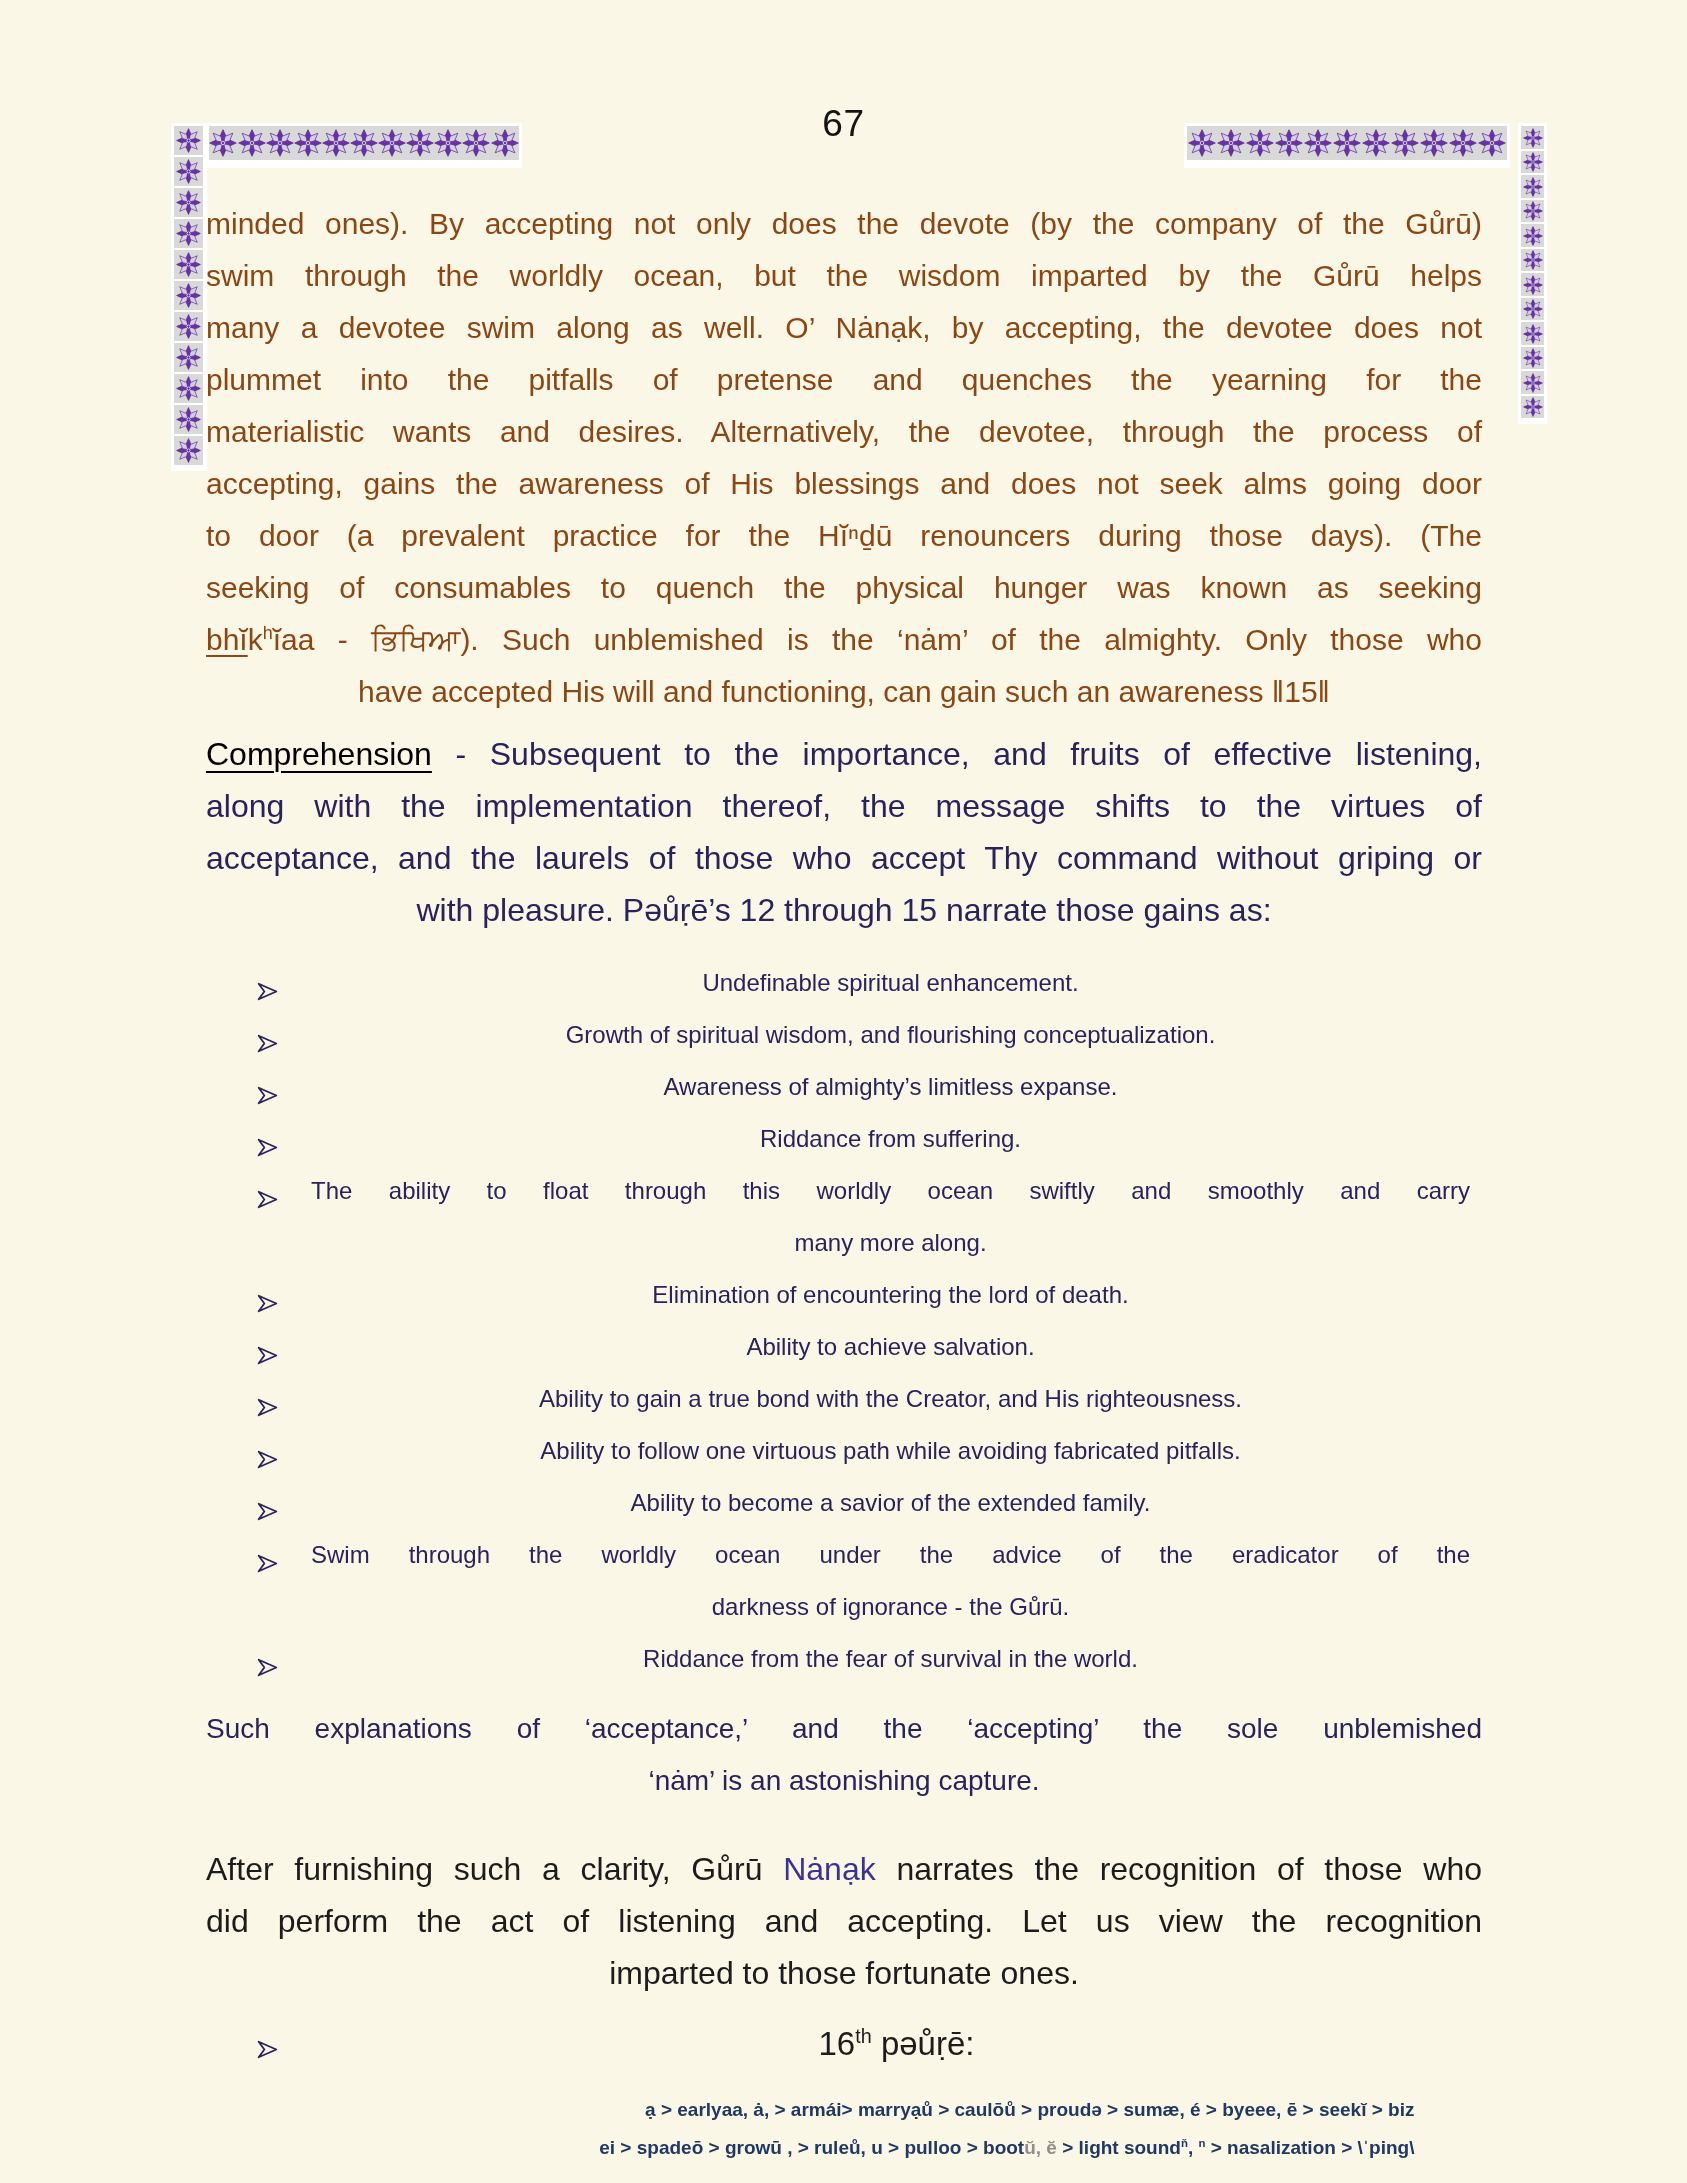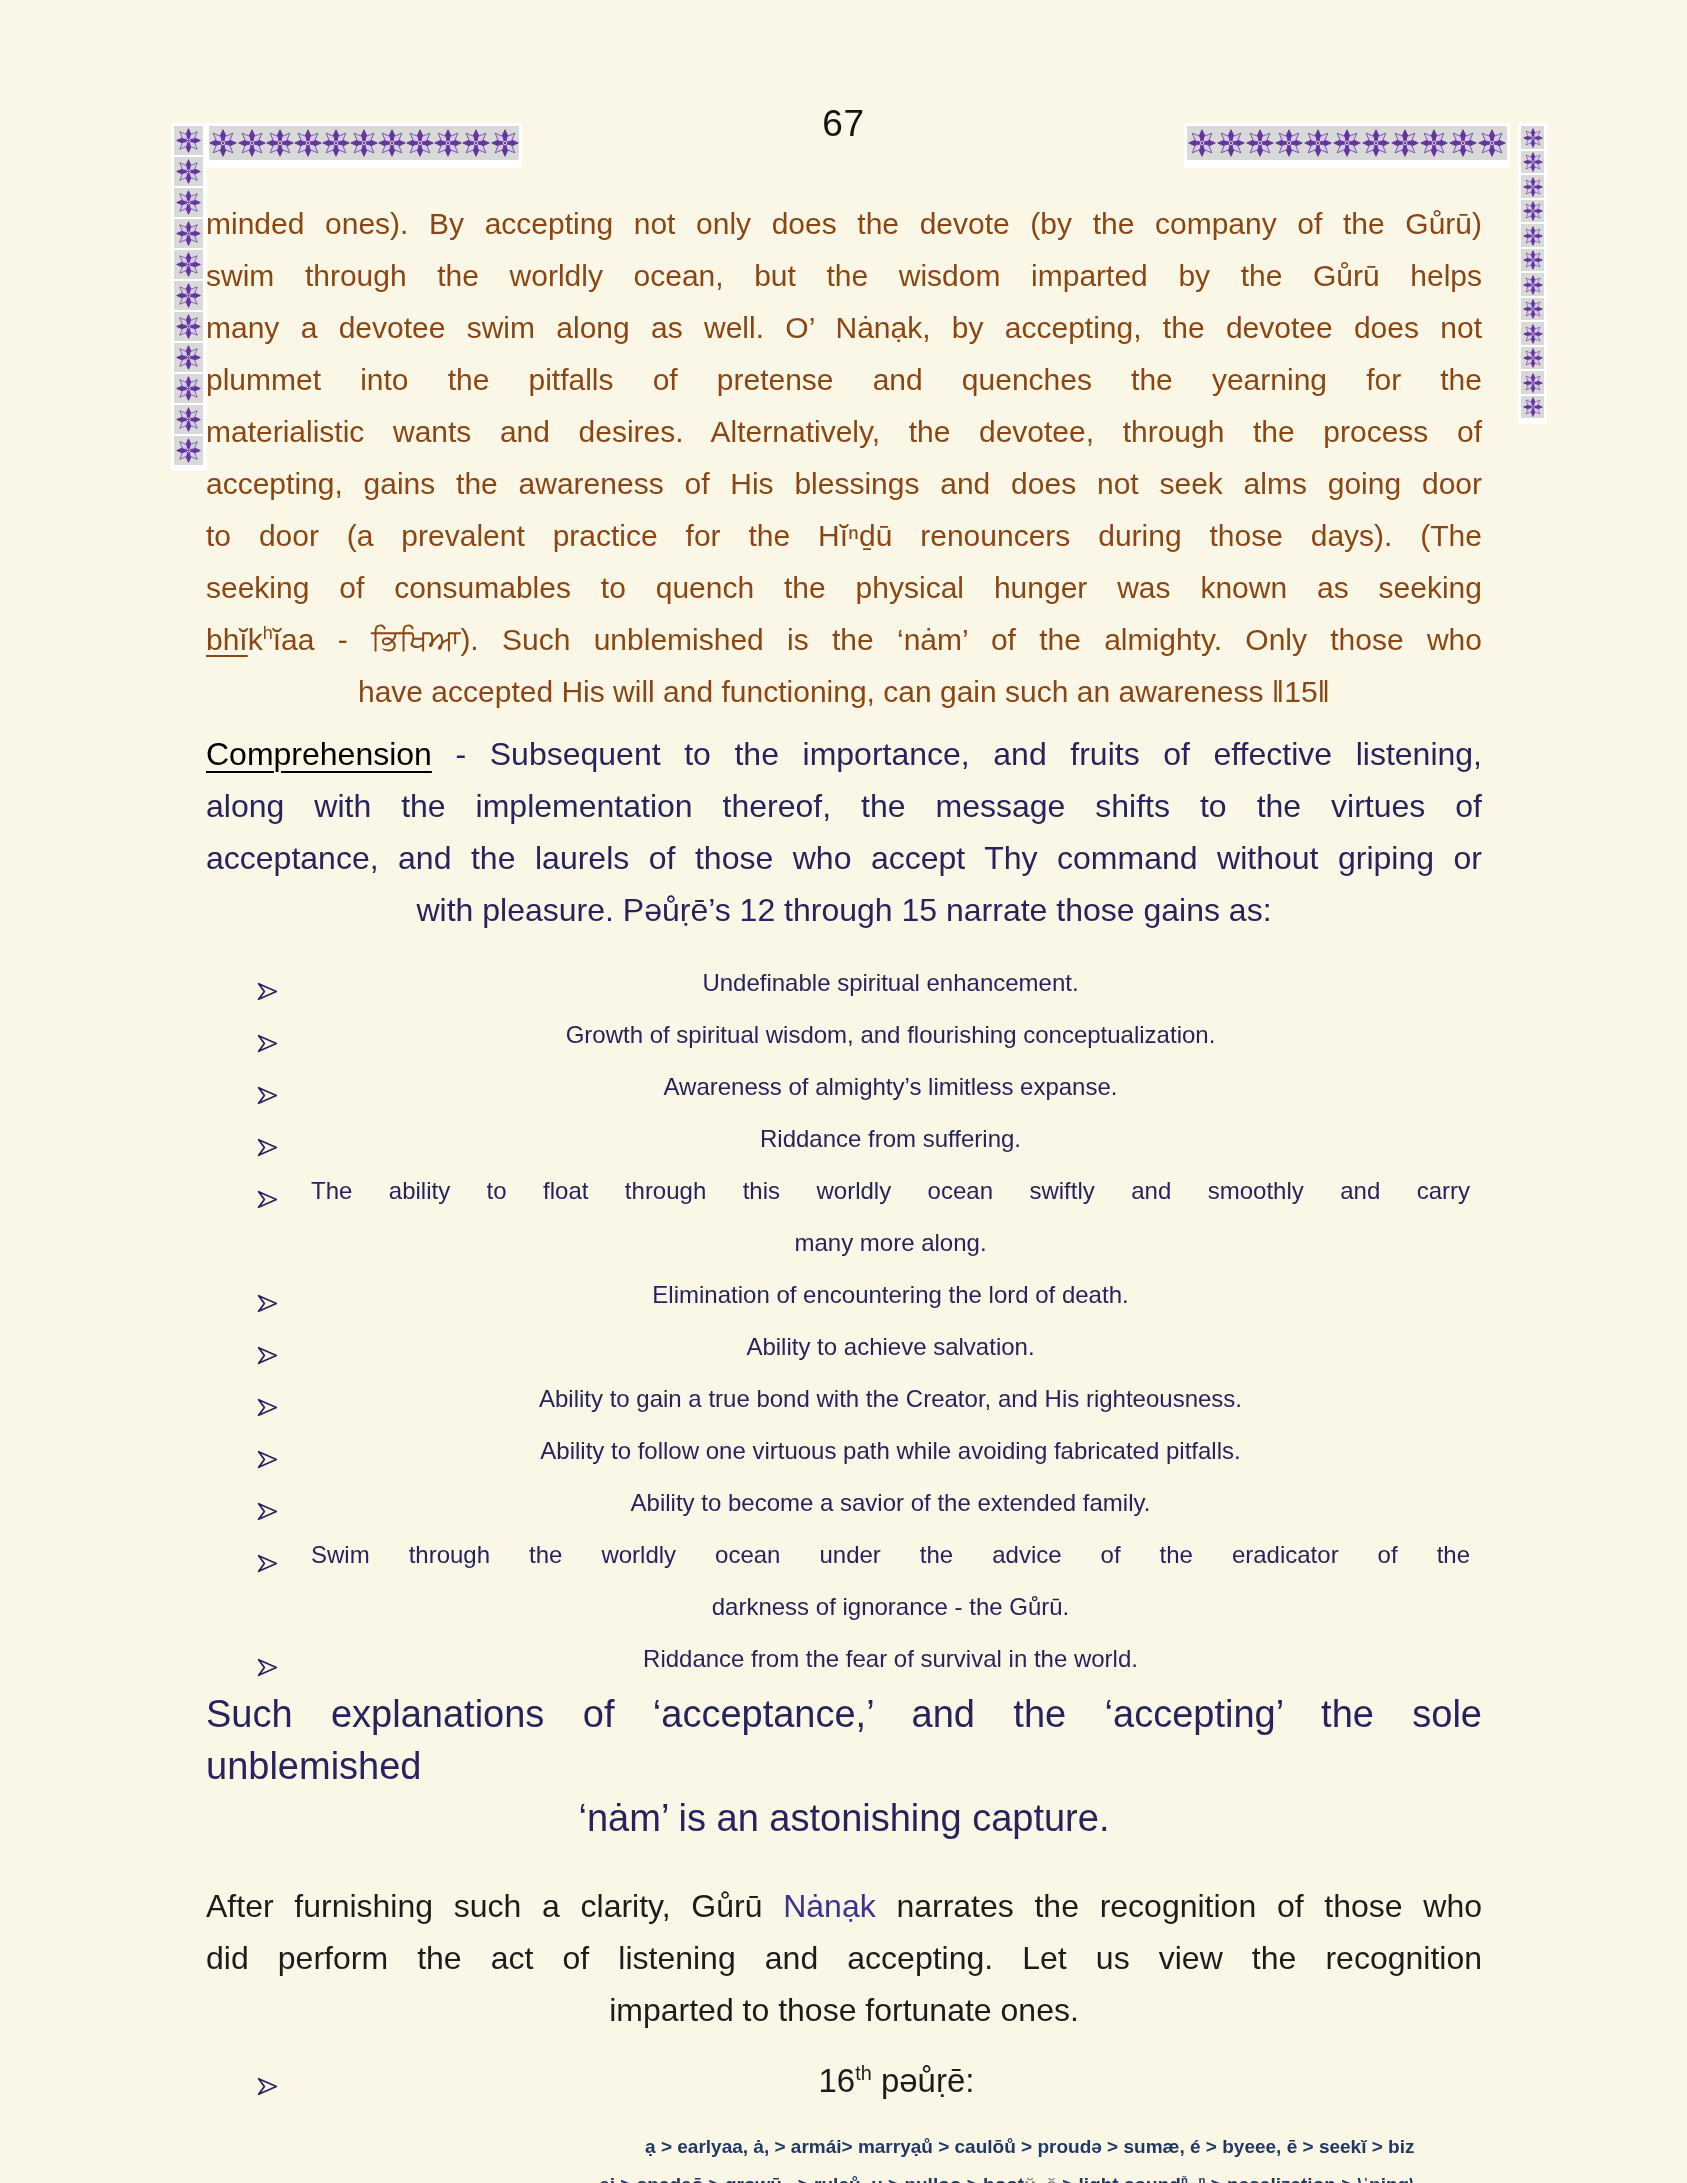--- a/index.html
+++ b/index.html
@@ -35,21 +35,21 @@
   .translation{color:var(--brown);font-size:30px;line-height:52px}
   .comprehension{margin-top:10px;color:var(--navy);font-size:32px;line-height:52px}
   .hu{color:#000000;text-decoration:underline;text-decoration-thickness:2px;text-underline-offset:6px}
   .u{text-decoration:underline;text-decoration-thickness:2px;text-underline-offset:4.6px}
   .accent{color:var(--accent)}
   .sup{vertical-align:super;font-size:60%;line-height:0}
   .gray{color:#8f8f8f}
   .bullets{list-style:none;margin:21px 12px 0 0;padding:0;color:var(--navy);font-size:24px;line-height:52px}
   .bullets li{position:relative;padding-left:105px}
   .arrow-icon{position:absolute;left:49px;top:13.2px;color:var(--navy)}
-  .closing{margin-top:3px;color:var(--navy);font-size:38px;line-height:52px}
+  .closing{margin-top:18px;color:var(--navy);font-size:28px;line-height:52px}
   .narration{margin-top:36px;color:var(--black);font-size:32px;line-height:52px}
   .pauri{position:relative;margin-top:25px;padding-left:105px;color:var(--black);font-size:33px;line-height:40px}
   .pauri .arrow-icon{top:6.6px}
   .guide{margin:26.5px auto 0 auto;width:1141px;color:var(--guide);font-size:19px;font-weight:bold}
   .guide-row{display:flex;justify-content:flex-end;line-height:38px;white-space:nowrap}
 </style>
 </head>
 <body>
 
 <div class="page-number">67</div>

